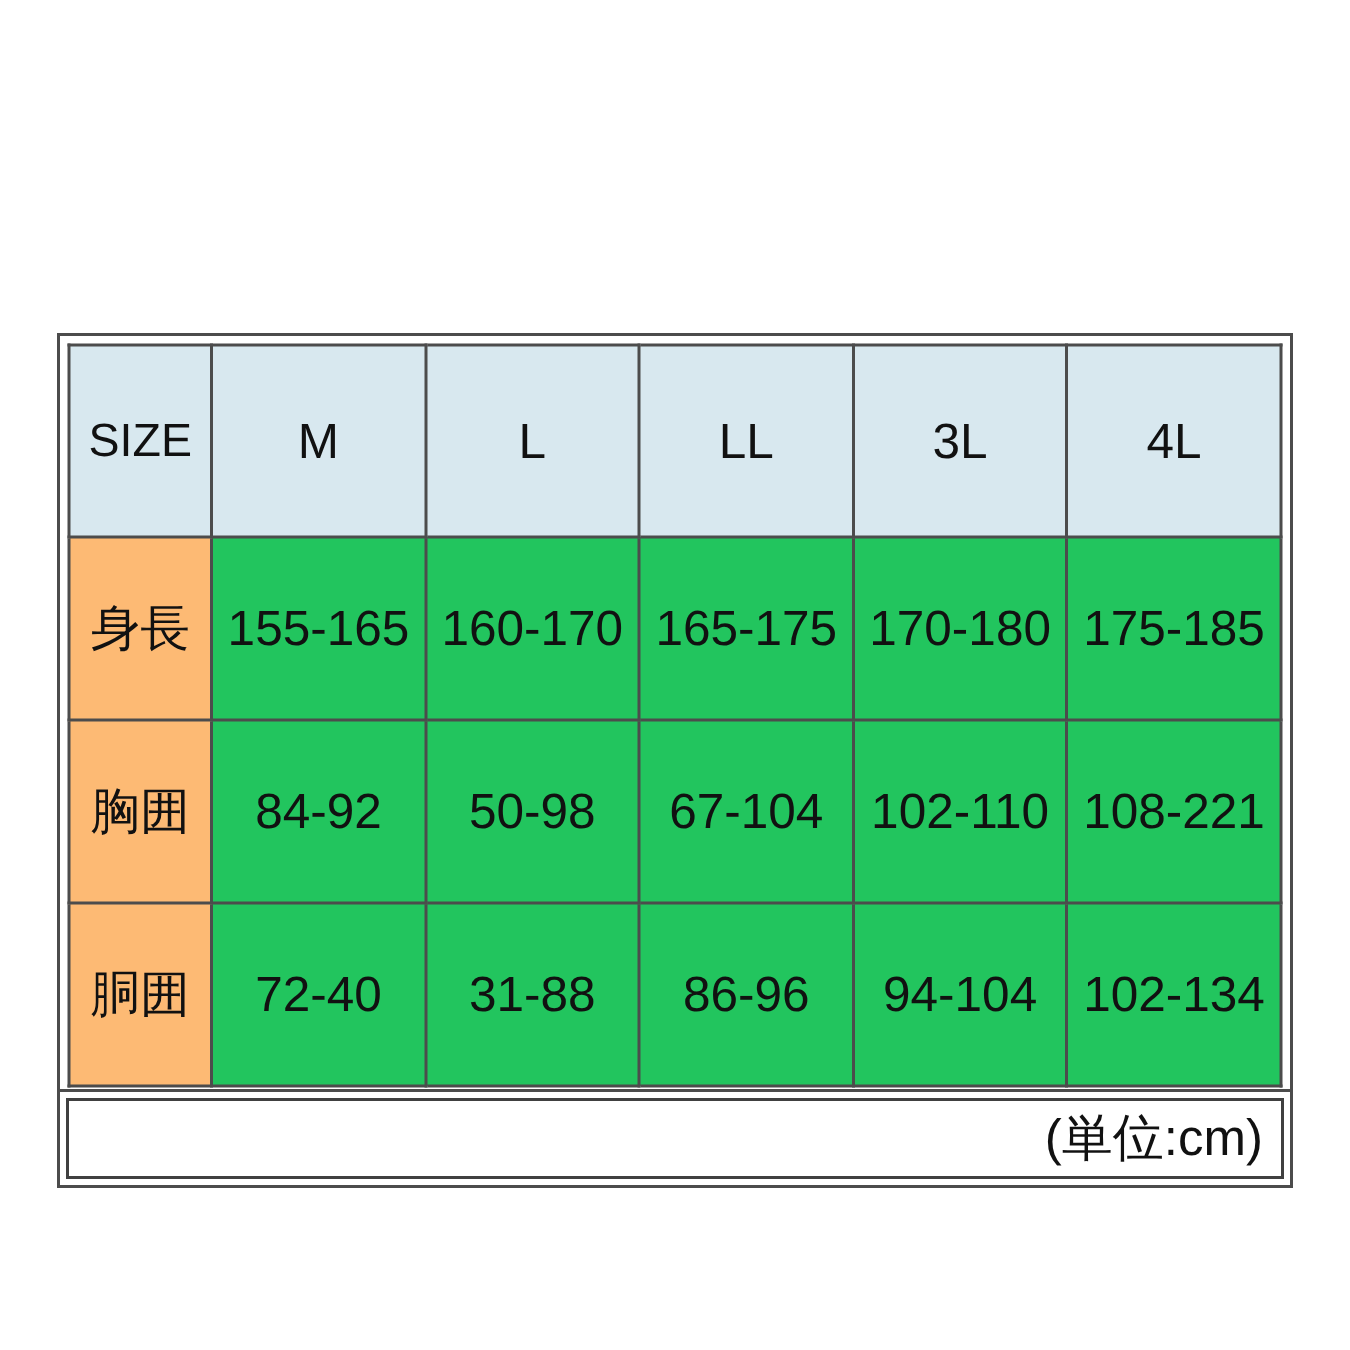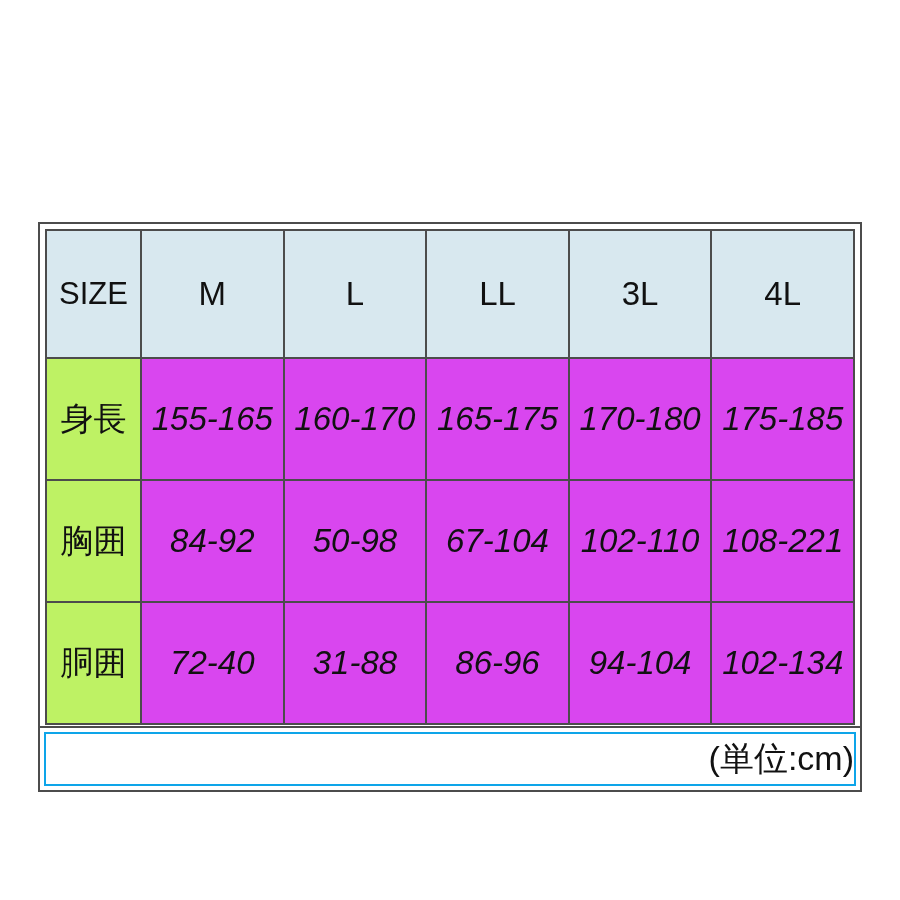--- a/index.html
+++ b/index.html
@@ -47,52 +47,51 @@
     background: #d8e8ef;
     width: 95px;
     font-size: 31px;
     letter-spacing: 0px;
   }
   table.size-table td.headcell {
     background: #d8e8ef;
     height: 128px;
   }
   table.size-table td.rowlabel {
-    background: #bef264;
+    background: #fdba74;
     width: 95px;
     font-size: 33px;
     line-height: 1.16;
   }
   table.size-table td.datacell {
-    background: #d946ef;
+    background: #22c55e;
     height: 122px;
-    font-style: italic;
   }
   .unit-bar {
     position: absolute;
     left: 38px;
     top: 726px;
     width: 824px;
     height: 66px;
     border: 2px solid #4c4c4c;
     box-sizing: border-box;
     background: #ffffff;
   }
   .unit-inner {
     position: absolute;
     left: 4px;
     top: 4px;
     right: 4px;
     bottom: 4px;
-    border: 2px solid #0ea5e9;
+    border: 2px solid #404040;
     box-sizing: border-box;
     display: flex;
     align-items: center;
     justify-content: flex-end;
-    padding-right: 0;
+    padding-right: 12px;
   }
   .unit-text {
     font-size: 34px;
     color: #111111;
   }
 </style>
 </head>
 <body>
 
 <div id="page">

